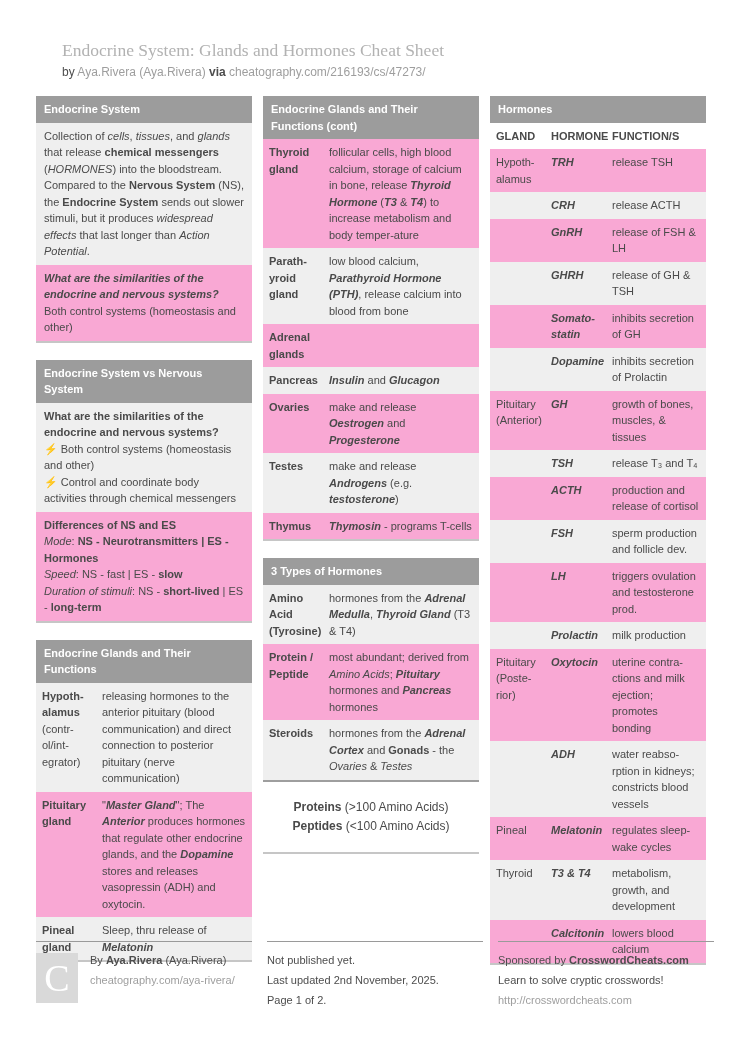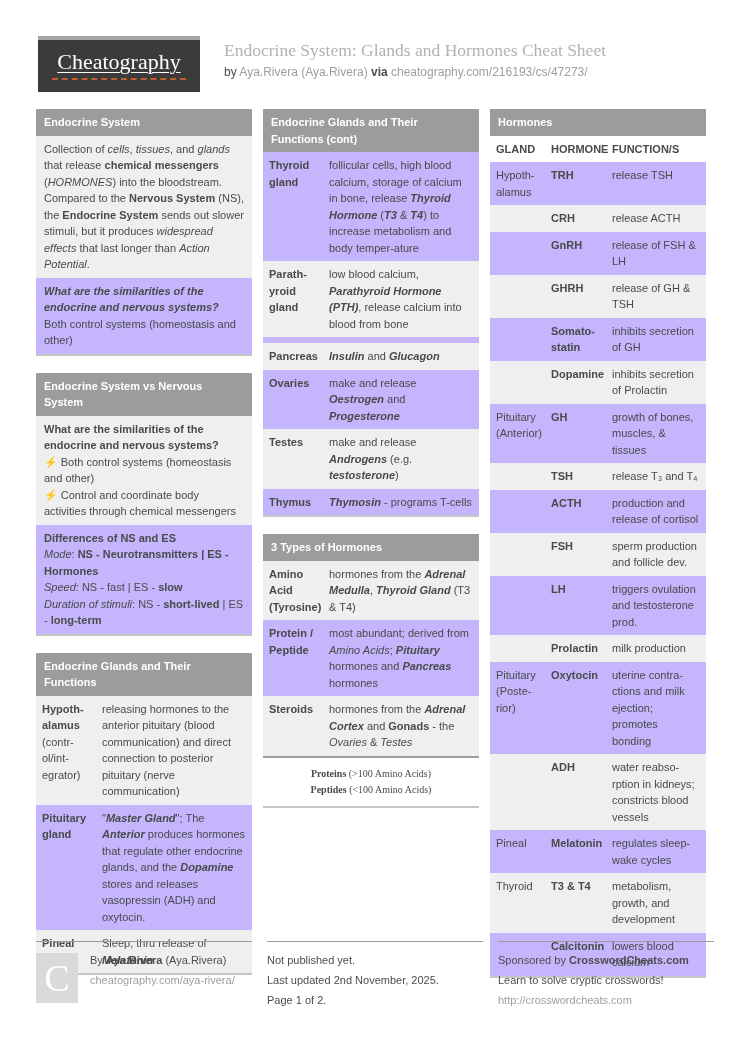--- a/index.html
+++ b/index.html
@@ -21,58 +21,53 @@
   .byline .lnk{color:var(--muted-link,#9e9e9e);text-decoration:none;cursor:pointer;}
   .byline .via{font-weight:bold;}
 
   
   .cols{display:flex;gap:11px;padding:0 36px;margin-top:17px;align-items:flex-start;}
   .col{width:216px;flex:0 0 216px;}
 
   .sec{margin-bottom:17px;border-bottom:2px solid var(--section-border,#c6c6c6);}
   .sec-hdr{background:var(--section-header-bg,#9c9c9c);color:#fff;font-weight:bold;
            font-size:11px;line-height:1.5;padding:5px 8px;}
-  .rows{background:#c4b5fd;}
+  .rows{background:#f9a8d4;}
   .row{display:flex;padding:3px 6px;font-size:11px;line-height:1.5;}
   .alt-odd .row:nth-child(odd){background:var(--row-alt-bg,#efefef);}
   .alt-even .row:nth-child(even){background:var(--row-alt-bg,#efefef);}
   .cell-full{width:100%;padding:2px 2px;}
   .cell{padding:2px 0;}
   .gland{flex:0 0 56px;padding-right:4px;}
   .fn{flex:1;}
   .hg{flex:0 0 52px;padding-right:3px;}
   .hh{flex:0 0 58px;padding-right:3px;}
   .hf{flex:1;}
-  .hh-val{font-weight:bold;}
+  .hh-val{font-weight:bold;font-style:italic;}
   .thead .cell{font-weight:bold;}
-  .footer-note{border-top:2px solid #9e9e9e;text-align:center;font-size:10px;line-height:1.6;
-               padding:8px 6px;background:#fff;font-family:Liberation Serif, serif;}
+  .footer-note{border-top:2px solid #9e9e9e;text-align:center;font-size:12px;line-height:1.6;
+               padding:16px 6px;background:#fff;}
   i{font-style:italic;} b{font-weight:bold;}
 
   
   .ftr{position:absolute;left:36px;top:941px;display:flex;gap:15px;}
   .ftr-block{width:216px;flex:0 0 216px;border-top:1px solid var(--rule,#9a9a9a);padding-top:9px;
              font-size:11px;line-height:1.8;color:#4d4d4d;}
   .ftr-author{display:flex;}
   .avatar{width:42px;height:50px;background:var(--avatar-bg,#d9d9d9);color:#fff;
           font-family:"Liberation Serif",serif;font-size:38px;display:flex;align-items:center;
           justify-content:center;margin-right:12px;margin-top:2px;cursor:pointer;}
   .ftr .lnk{color:var(--muted-link,#9e9e9e);text-decoration:none;cursor:pointer;display:inline-block;}
 </style>
 </head>
 <body>
 
 <div class="page">
 
   <div class="hdr">
-    <div class="logo">
-      <div class="logo-top"></div>
-      <span class="logo-text">Cheatography</span>
-      <div class="logo-underline"></div>
-    </div>
     <div class="hdr-text">
       <h1 class="page-title">Endocrine System: Glands and Hormones Cheat Sheet</h1>
       <div class="byline">
         <span>by</span>
         <a class="lnk">Aya.Rivera (Aya.Rivera)</a>
         <span class="via">via</span>
         <a class="lnk">cheatography.com/216193/cs/47273/</a>
       </div>
     </div>
   </div>
@@ -133,20 +128,21 @@
     <div class="cell gland"><b>Thyroid<br>gland</b></div>
     <div class="cell fn">follicular cells, high blood calcium, storage of calcium in bone, release <b><i>Thyroid Hormone</i></b> (<b><i>T3</i></b> &amp; <b><i>T4</i></b>) to increase metabolism and body temper-ature</div>
   </div>
 
   <div class="row">
     <div class="cell gland"><b>Parath-<br>yroid<br>gland</b></div>
     <div class="cell fn">low blood calcium, <b><i>Parathyroid Hormone (PTH)</i></b>, release calcium into blood from bone</div>
   </div>
 
   <div class="row">
+    <div class="cell gland"><b>Adrenal<br>glands</b></div>
   </div>
 
   <div class="row">
     <div class="cell gland"><b>Pancreas</b></div>
     <div class="cell fn"><b><i>Insulin</i></b> and <b><i>Glucagon</i></b></div>
   </div>
 
   <div class="row">
     <div class="cell gland"><b>Ovaries</b></div>
     <div class="cell fn">make and release <b><i>Oestrogen</i></b> and <b><i>Progesterone</i></b></div>

